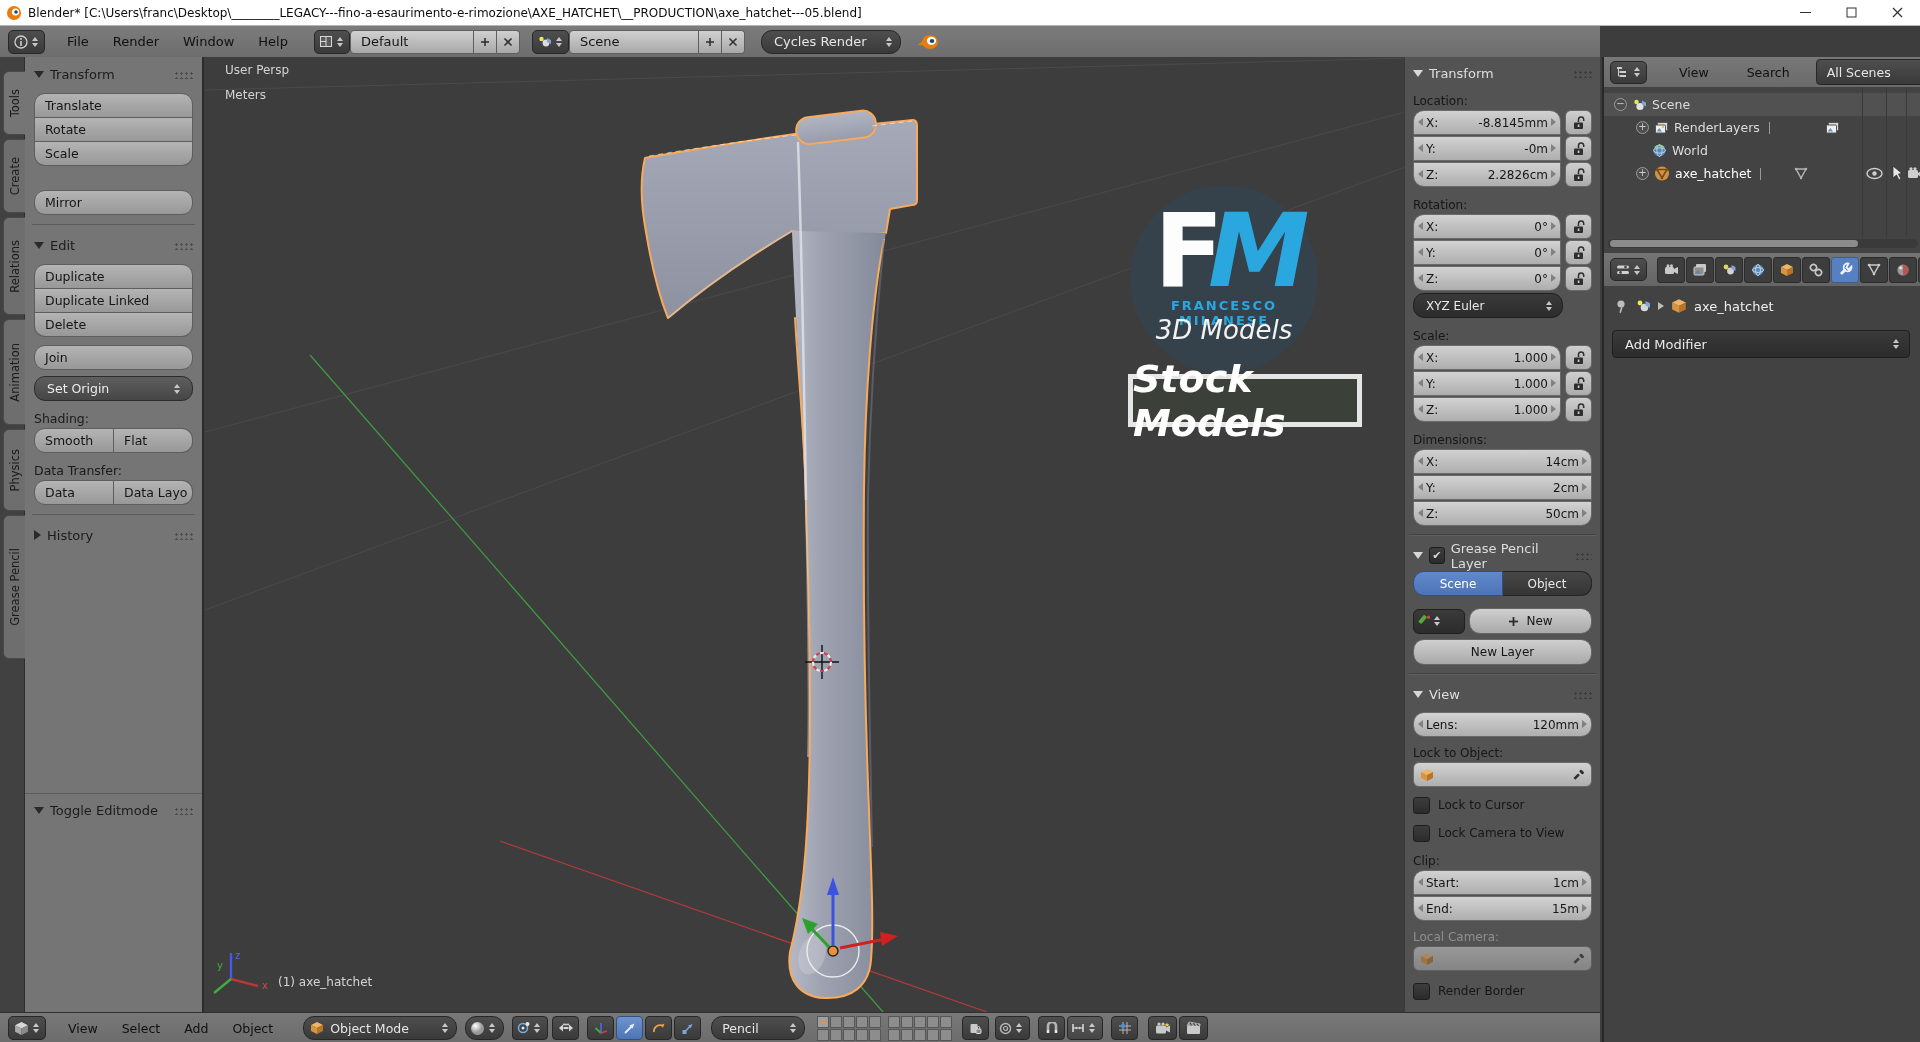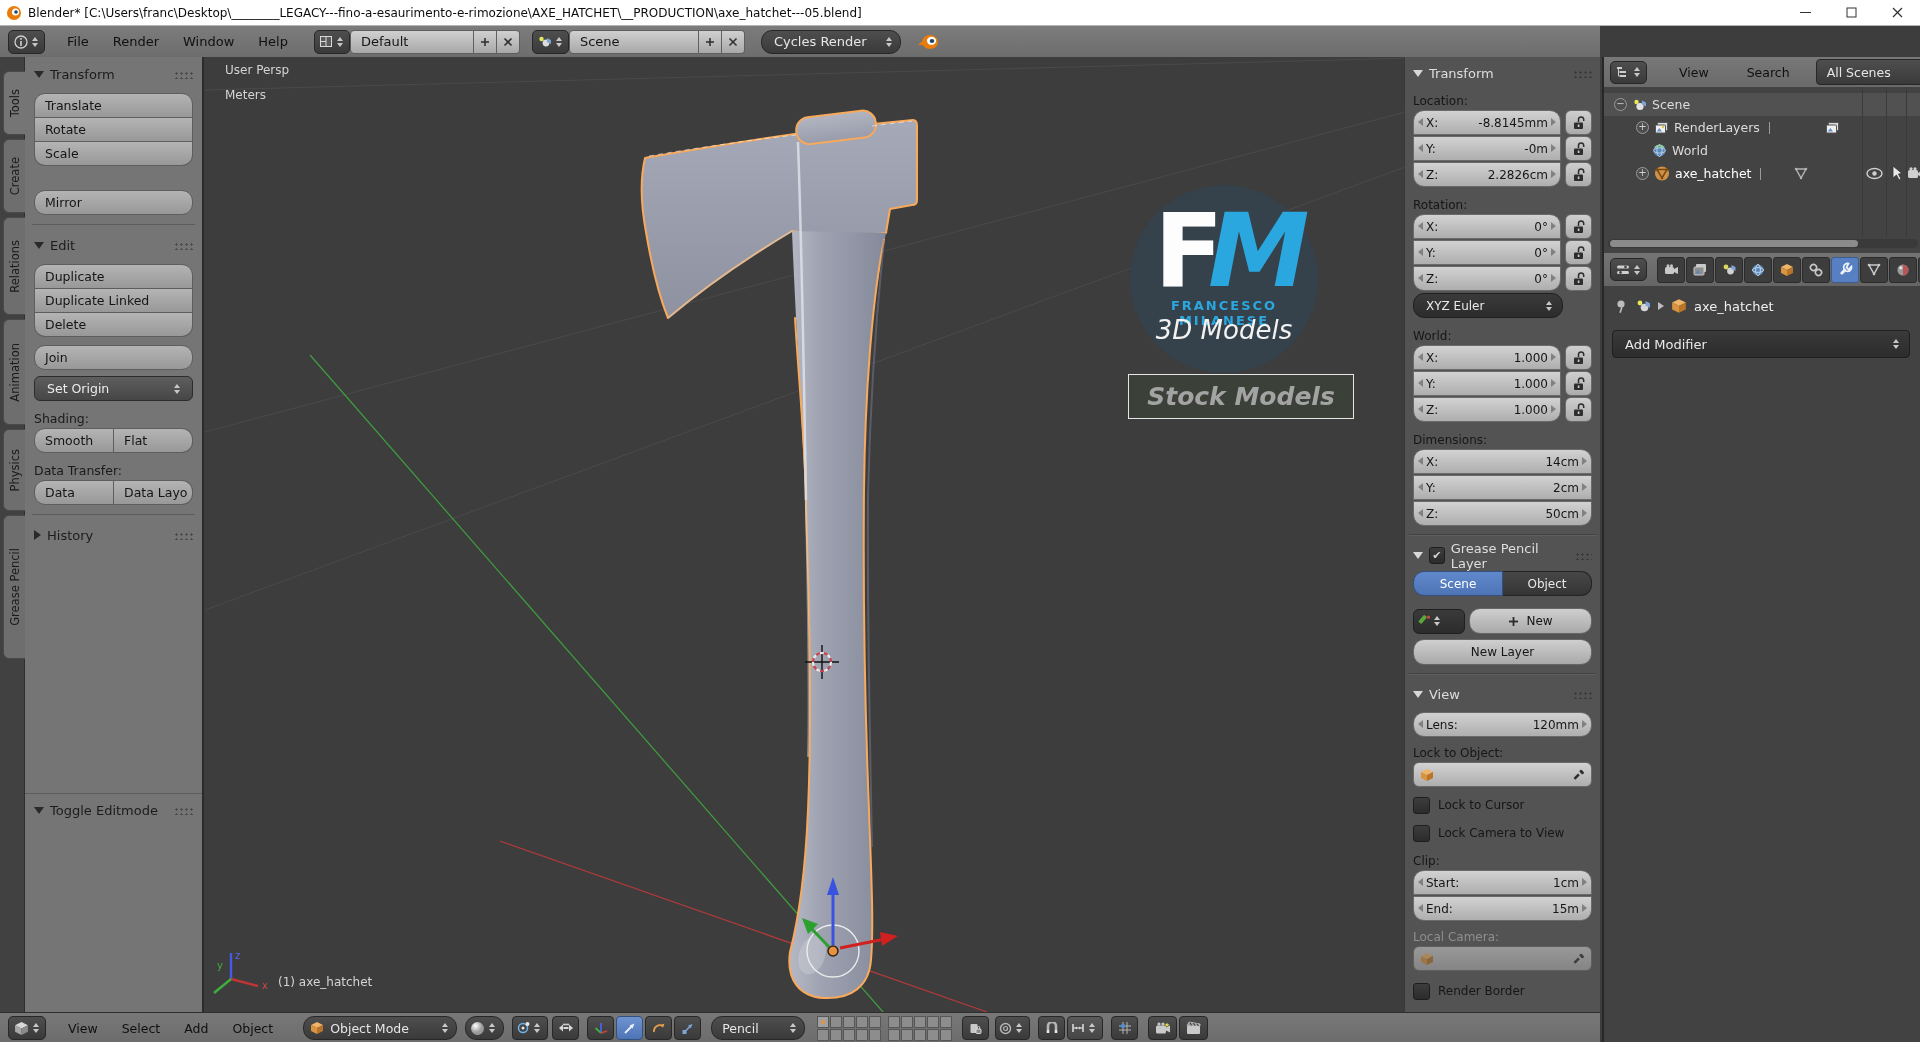--- a/index.html
+++ b/index.html
@@ -43,21 +43,21 @@
   .menubtn{height:23px;background:linear-gradient(#5e5e5e,#464646);border:1px solid #2c2c2c;border-radius:11px;display:flex;align-items:center;padding:0 8px 0 12px;color:#ececec;}
   
   .viewport{left:204px;top:57px;width:1396px;height:955px;background:#3d3d3d;overflow:hidden;}
   .ovl{position:absolute;color:#d4d4d4;font-size:12px;}
   
   .wm-circle{position:absolute;left:926px;top:128px;width:188px;height:188px;border-radius:50%;background:#35424b;}
   .wm-f{position:absolute;left:24px;top:6px;font-size:102px;font-weight:bold;color:#fdfdfd;}
   .wm-m{position:absolute;left:78px;top:6px;font-size:102px;font-weight:bold;font-style:italic;color:#2ba7e0;}
   .wm-name{position:absolute;left:0;top:113px;width:100%;text-align:center;font-size:13px;letter-spacing:2px;color:#2ba7e0;font-weight:bold;}
   .wm-tag{position:absolute;left:0;top:130px;width:100%;text-align:center;font-size:26px;font-style:italic;color:#f2f2f2;}
-  .wm-badge{position:absolute;left:924px;top:317px;width:224px;height:43px;background:#3b4038;border:1px solid #e5e5e5;display:flex;align-items:center;justify-content:center;font-size:25px;font-weight:bold;font-style:italic;color:#a3a3a3;}
+  .wm-badge{position:absolute;left:924px;top:317px;width:224px;height:43px;background:#3b4038;border:5px solid #e5e5e5;display:flex;align-items:center;justify-content:center;font-size:38px;font-weight:bold;font-style:italic;color:#ffffff;}
   
   .npanel{left:1404px;top:57px;width:196px;height:955px;background:#535353;border-left:1px solid #393939;padding:5px 8px;box-sizing:border-box;font-size:12px;color:#141414;}
   .nphead{display:flex;align-items:center;height:23px;color:#dedede;font-size:13px;gap:6px;}
   .nphead .tri-d{border-top-color:#d8d8d8;}
   .nphead .grip{background-image:radial-gradient(#3c3c3c 1px, transparent 1.1px);margin-left:auto;}
   .nlabel{height:19px;display:flex;align-items:center;color:#161616;}
   .nfield{height:23px;background:linear-gradient(#d2d2d2,#aeaeae);border:1px solid #6a6a6a;border-radius:11px;display:flex;align-items:center;padding:0 12px;color:#161616;position:relative;}
   .nfield .val{margin-left:auto;}
   .nfield .sar{position:absolute;top:7px;width:0;height:0;border-top:4px solid transparent;border-bottom:4px solid transparent;opacity:.45;}
   .nfield .sar.l{left:4px;border-right:5px solid #333;}
@@ -252,21 +252,21 @@
       <span class="tri-d"></span>
       <span>Edit</span>
       <span class="grip"></span>
     </div>
     <div class="tgroup" style="margin-top:8px;">
       <div class="tbtn">Duplicate</div>
       <div class="tbtn">Duplicate Linked</div>
       <div class="tbtn">Delete</div>
     </div>
     <div class="tbtn" style="margin-top:8px;">Join</div>
-    <div class="menubtn" style="margin-top:6px;border-radius:6px;">
+    <div class="menubtn" style="margin-top:6px;">
       <span>Set Origin</span>
       <span class="ddars" style="margin-left:auto;">
           <i class="up"></i>
           <i class="dn"></i>
         </span>
     </div>
     <div class="tlabel" style="margin-top:8px;">Shading:</div>
     <div class="duo">
       <div class="tbtn">Smooth</div>
       <div class="tbtn">Flat</div>
@@ -485,21 +485,21 @@
           </div>
         </div>
     </div>
     <div class="npdd" style="margin-top:2px;margin-right:29px;">
       <span>XYZ Euler</span>
       <span class="ddars">
           <i class="up"></i>
           <i class="dn"></i>
         </span>
     </div>
-    <div class="nlabel" style="margin-top:8px;">World:</div>
+    <div class="nlabel" style="margin-top:8px;">Scale:</div>
     <div class="ngroup">
       <div class="nrow">
           <div class="nfield">
             <span class="sar l"></span>
             <span>X:</span>
             <span class="val">1.000</span>
             <span class="sar r"></span>
           </div>
         <div class="lockbtn">
             <svg width="13" height="14" viewBox="0 0 13 14">

